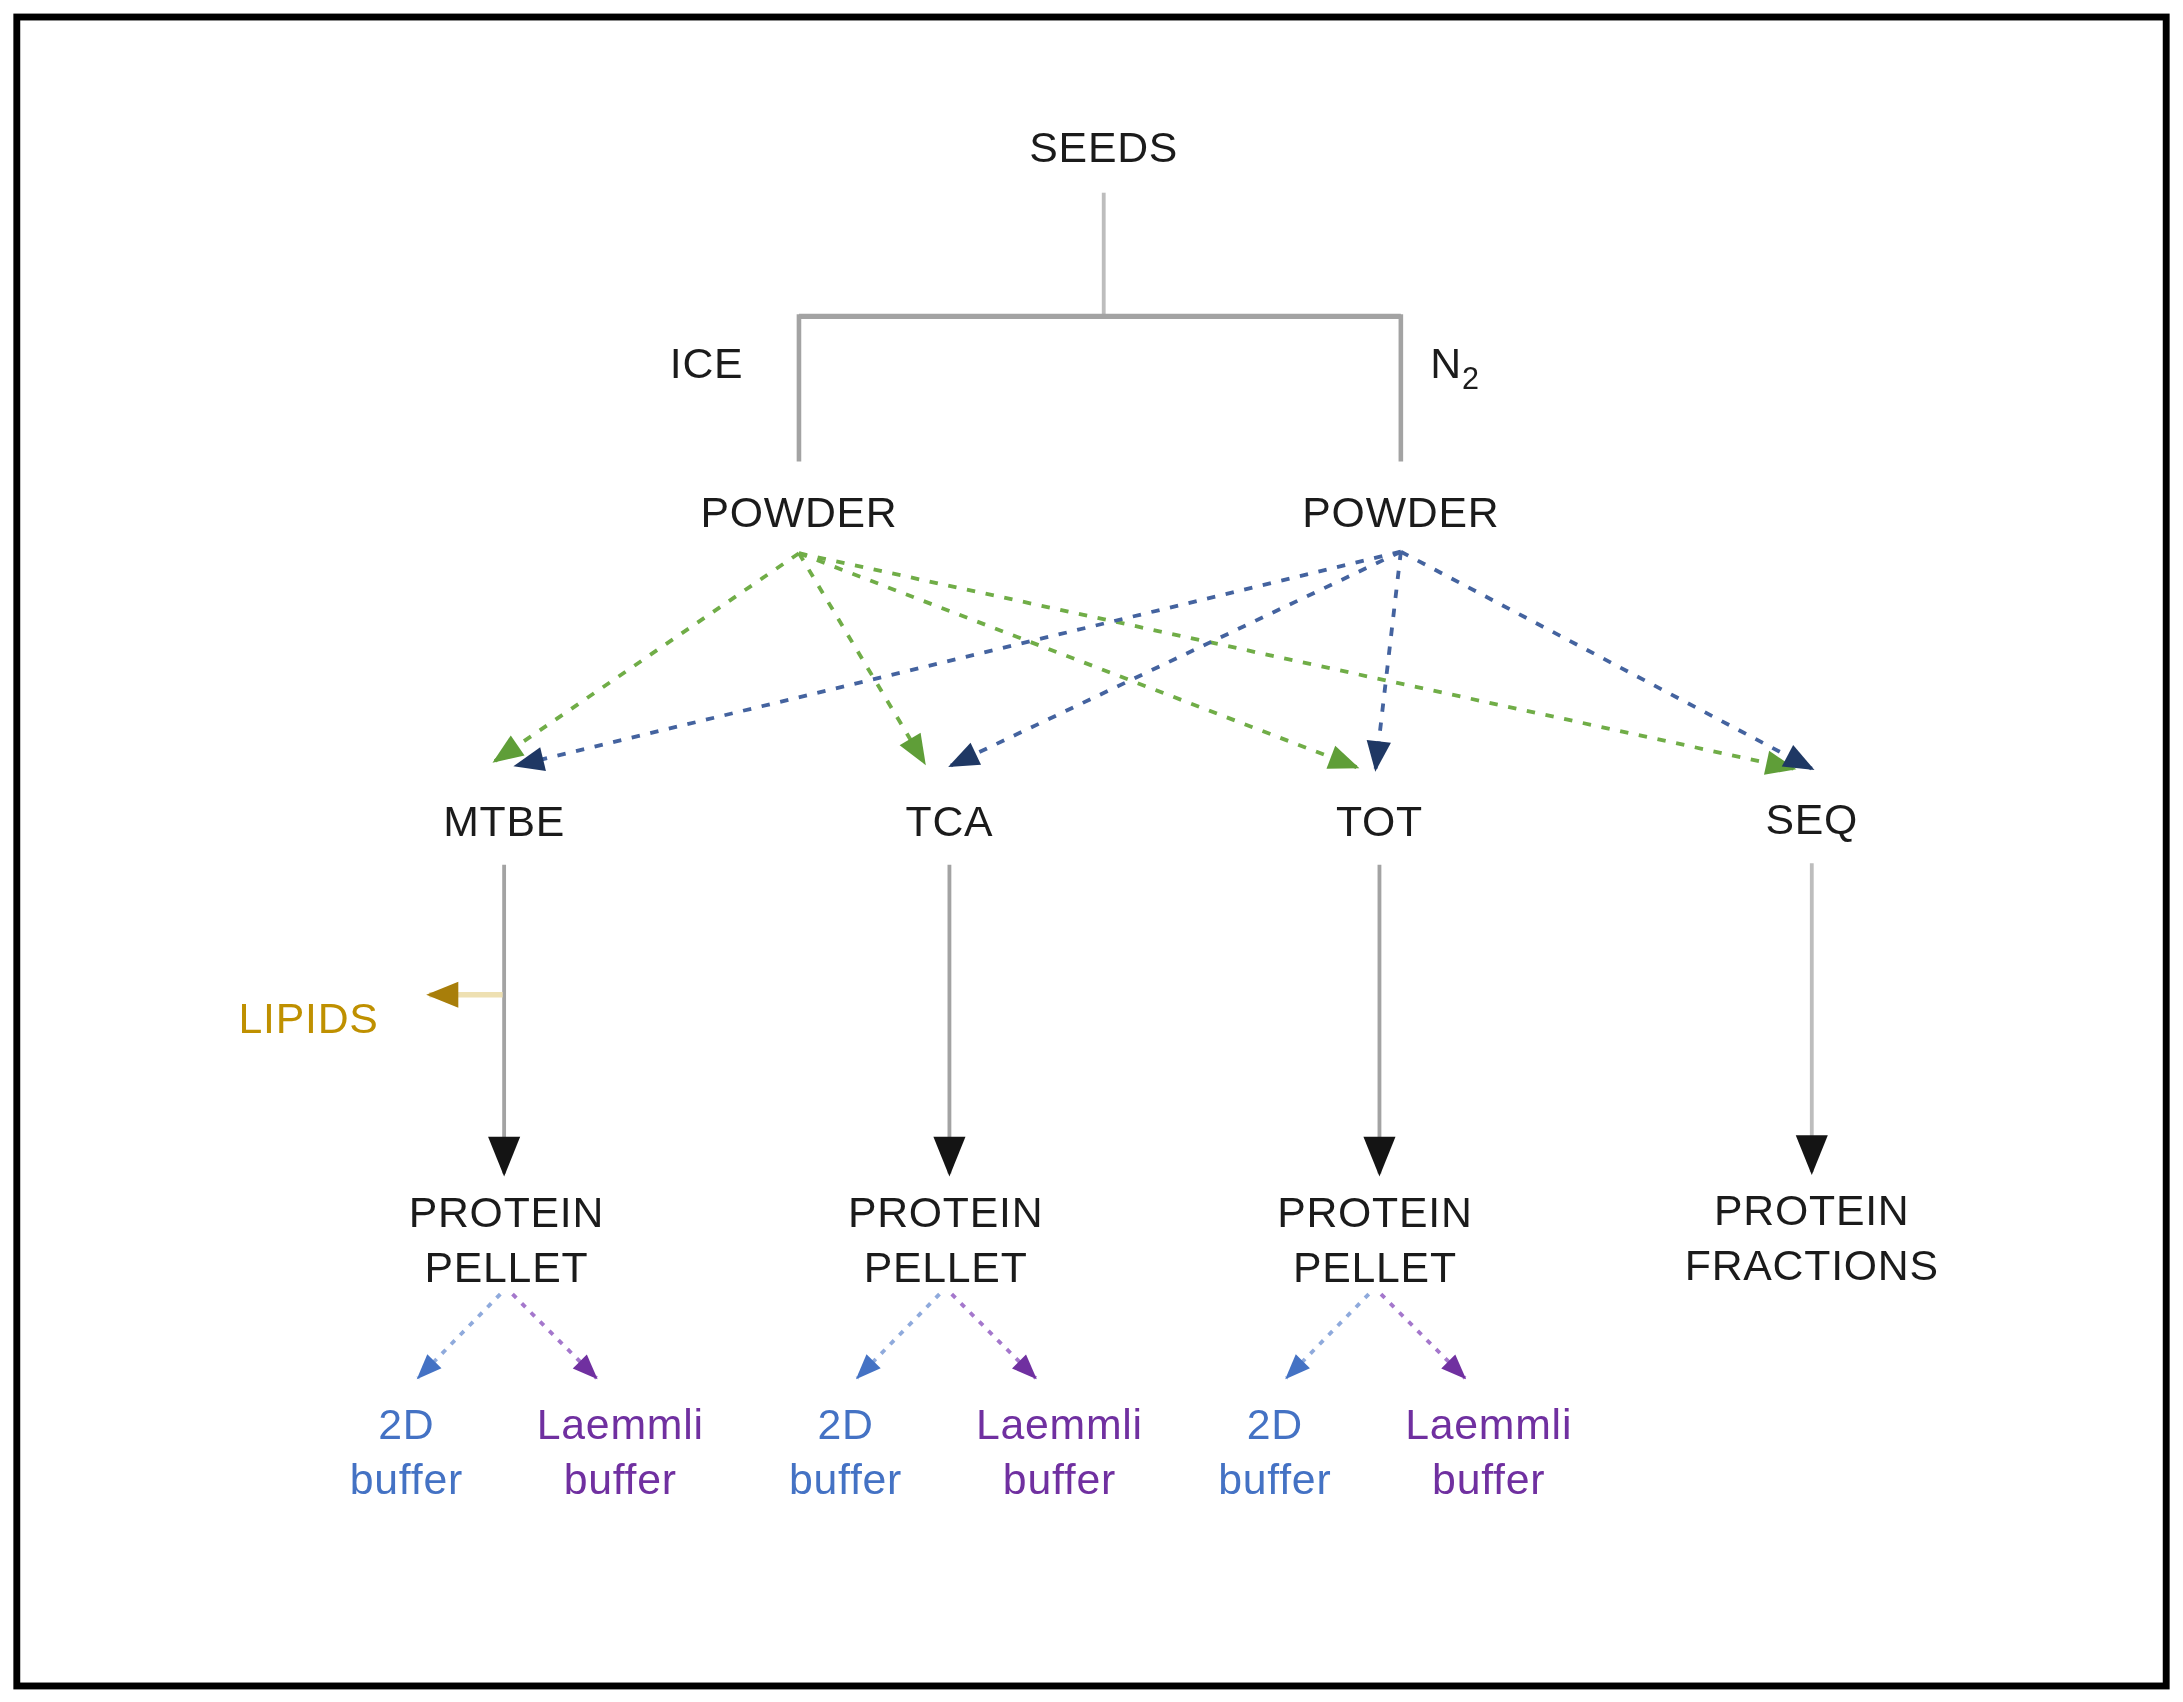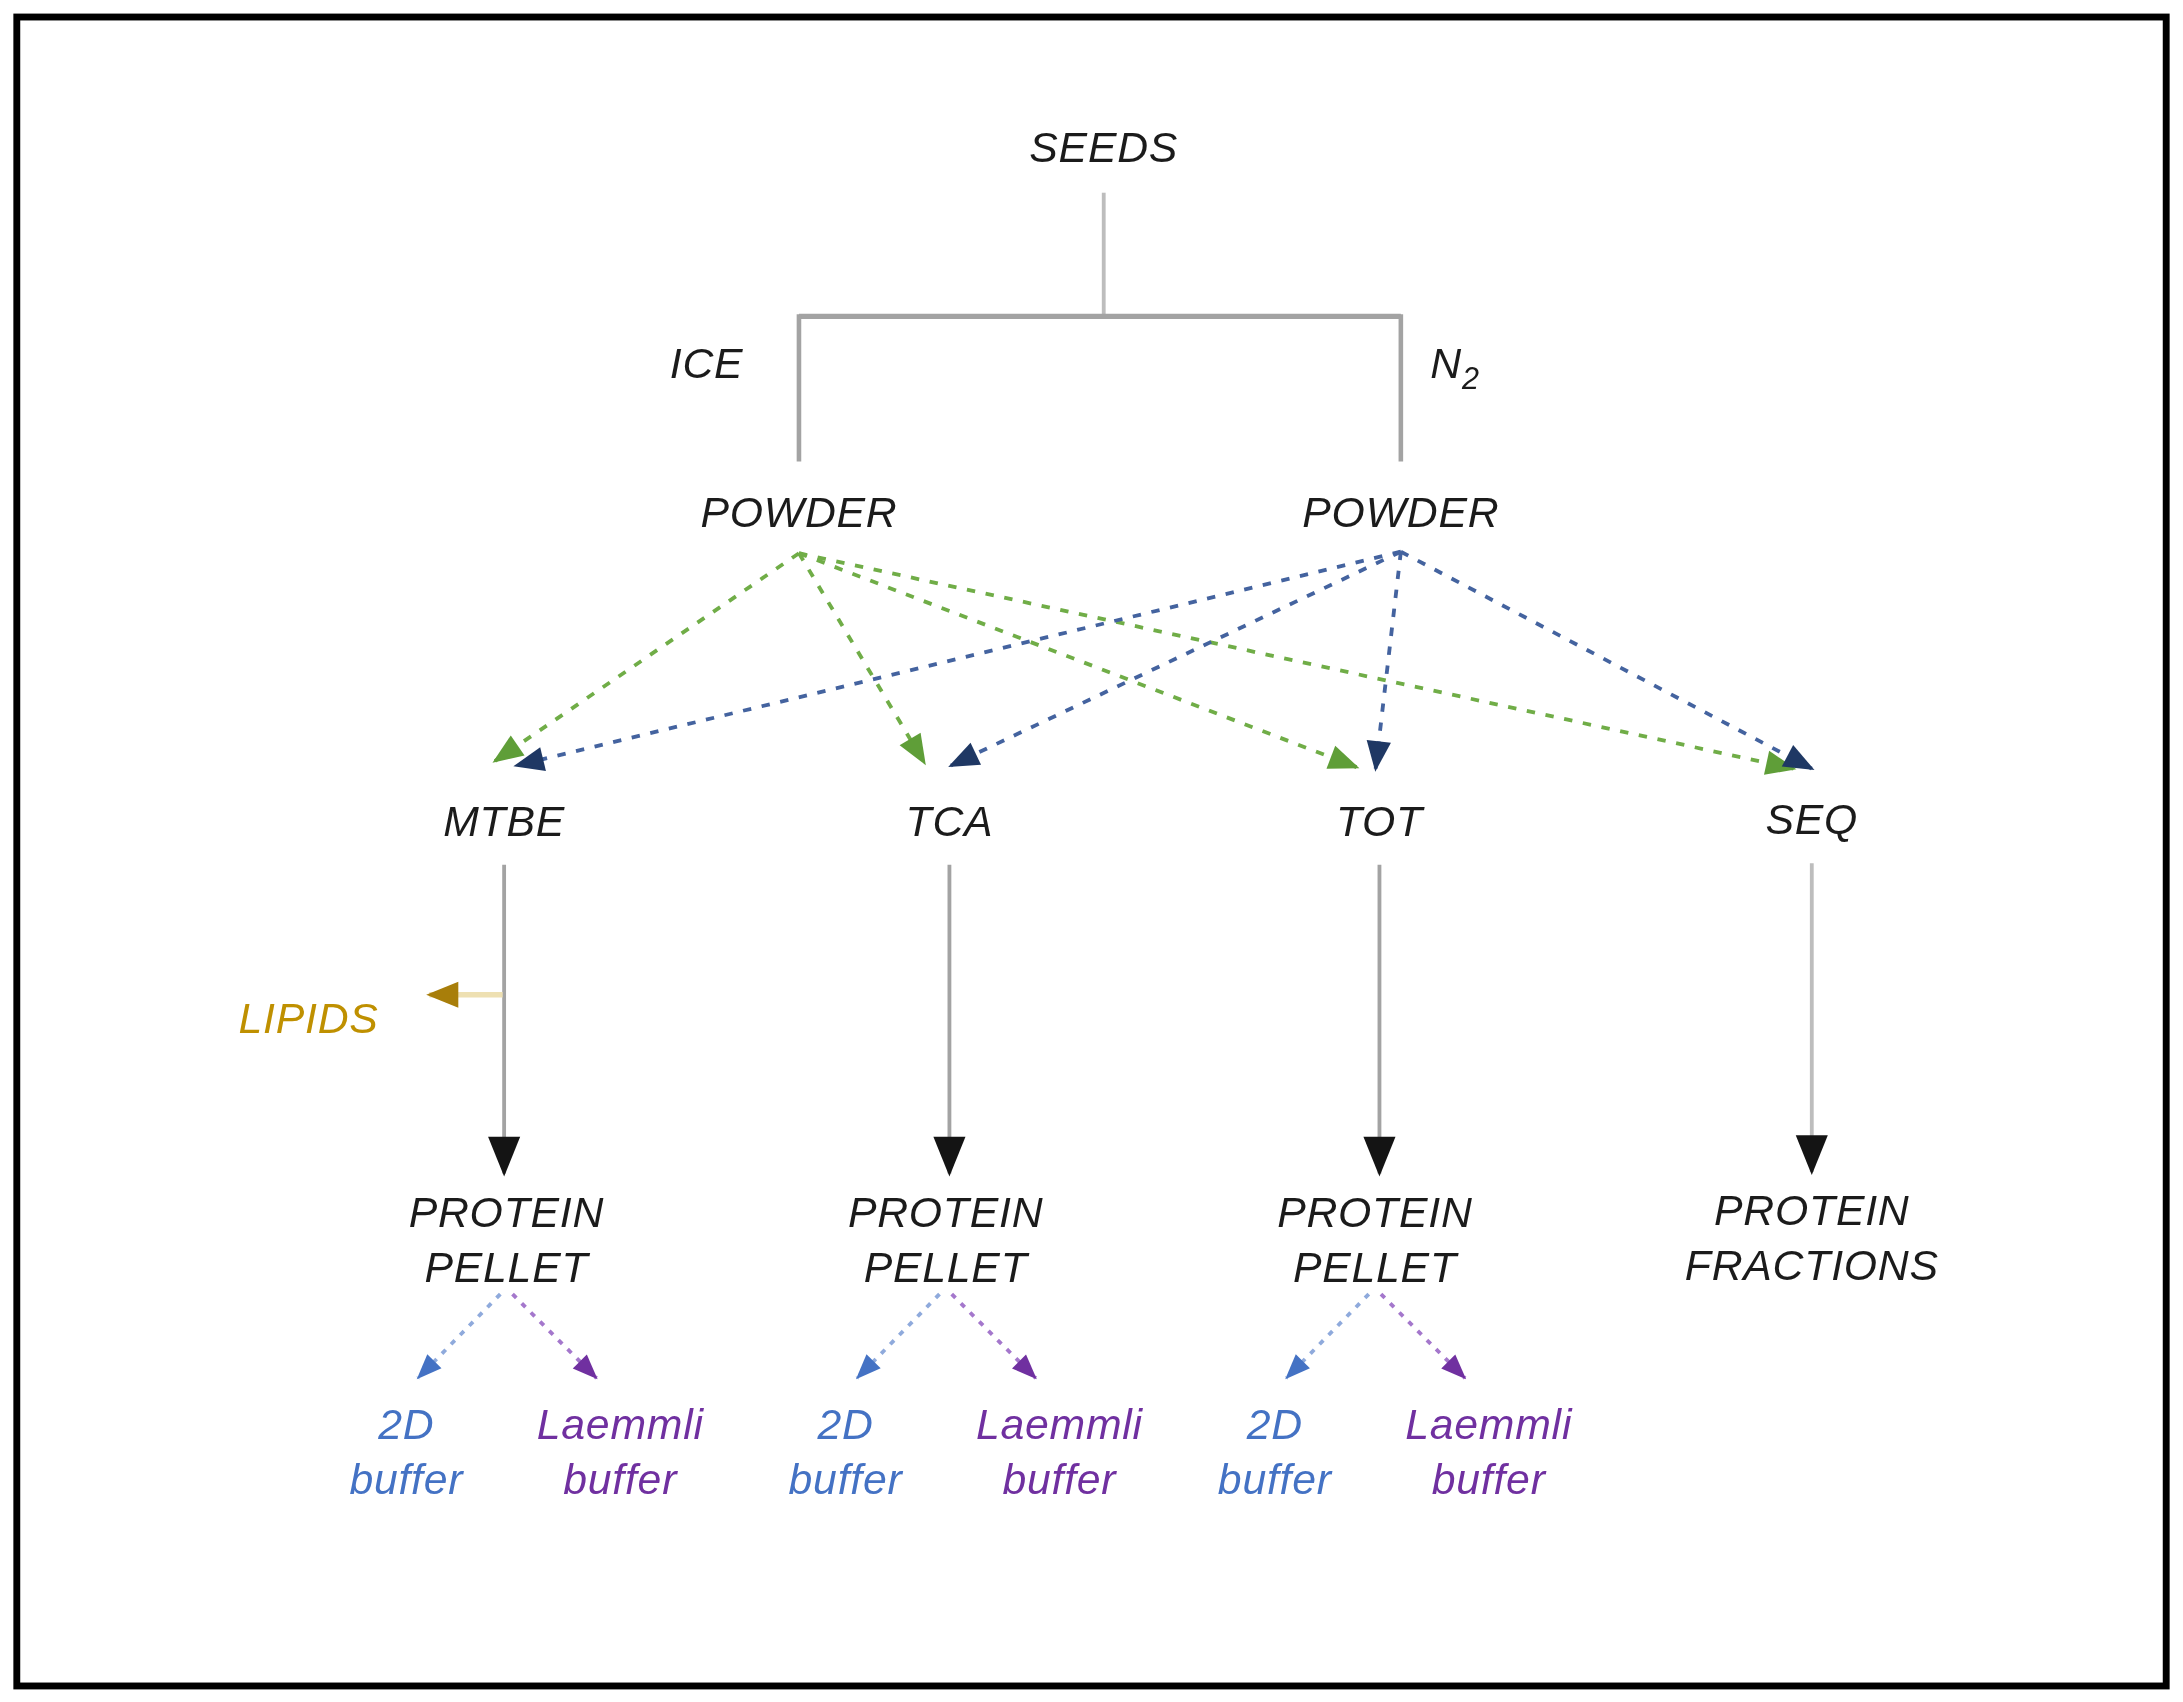--- a/index.html
+++ b/index.html
@@ -1,16 +1,16 @@
 <!DOCTYPE html>
 <html style="--c-text: #1b1b1b; --c-frame: #000000; --c-gray_line: #a3a3a3; --c-gray_line_light: #bdbdbd; --c-black_head: #141414; --c-green: #70ad47; --c-green_head: #5f9e38; --c-navy: #44639f; --c-navy_head: #1f3864; --c-gold: #bf9000; --c-gold_head: #a87e0a; --c-gold_line: #eee0b2; --c-blue: #4472c4; --c-blue_line: #8faadc; --c-purple: #7030a0; --c-purple_line: #a477cc;font-size:12.2px"><head>
 <meta charset="utf-8">
 <style>
   html,body{margin:0;padding:0;background:#ffffff;}
-  #stage{position:relative;width:2183px;height:1703px;background:#ffffff;overflow:hidden;font-style:italic;}
+  #stage{position:relative;width:2183px;height:1703px;background:#ffffff;overflow:hidden;}
   svg{position:absolute;inset:0;display:block;}
   text{font-family:"Liberation Sans", sans-serif;font-size:56px;fill:var(--c-text);
        text-anchor:middle;letter-spacing:1px;}
   .sub{font-size:40px;}
   .t-gold{fill:var(--c-gold);}
   .t-blue{fill:var(--c-blue);}
   .t-purple{fill:var(--c-purple);}
   .frame{fill:none;stroke:var(--c-frame);stroke-width:9;}
   .ln{fill:none;}
   .ln-stem{stroke:var(--c-gray_line_light);stroke-width:5;}

